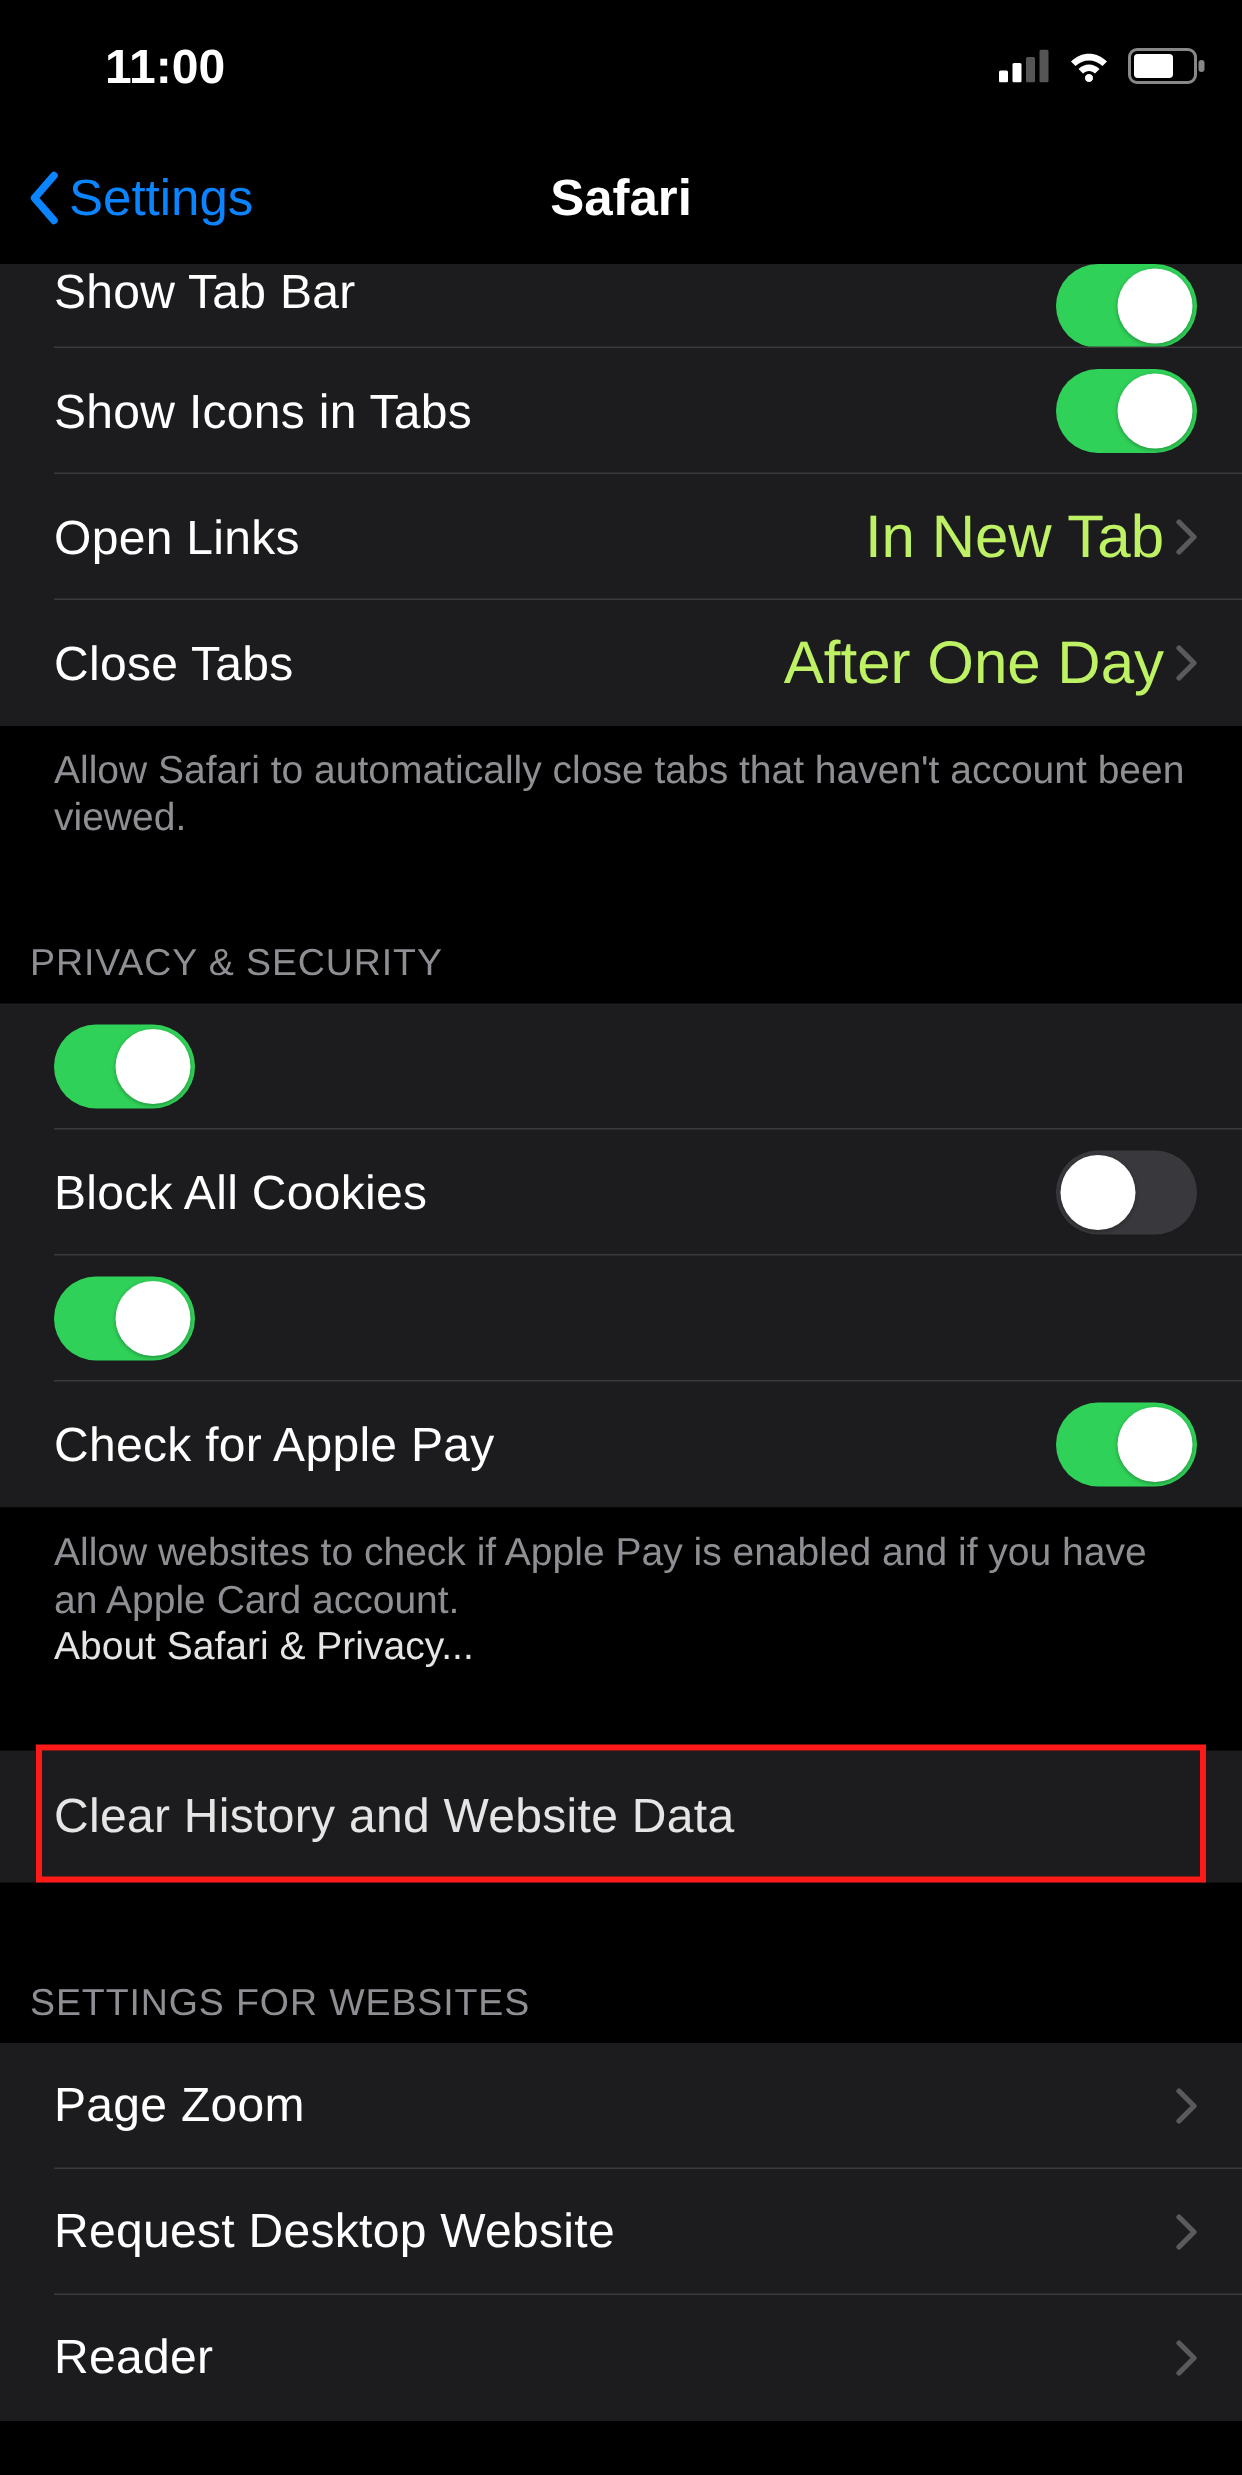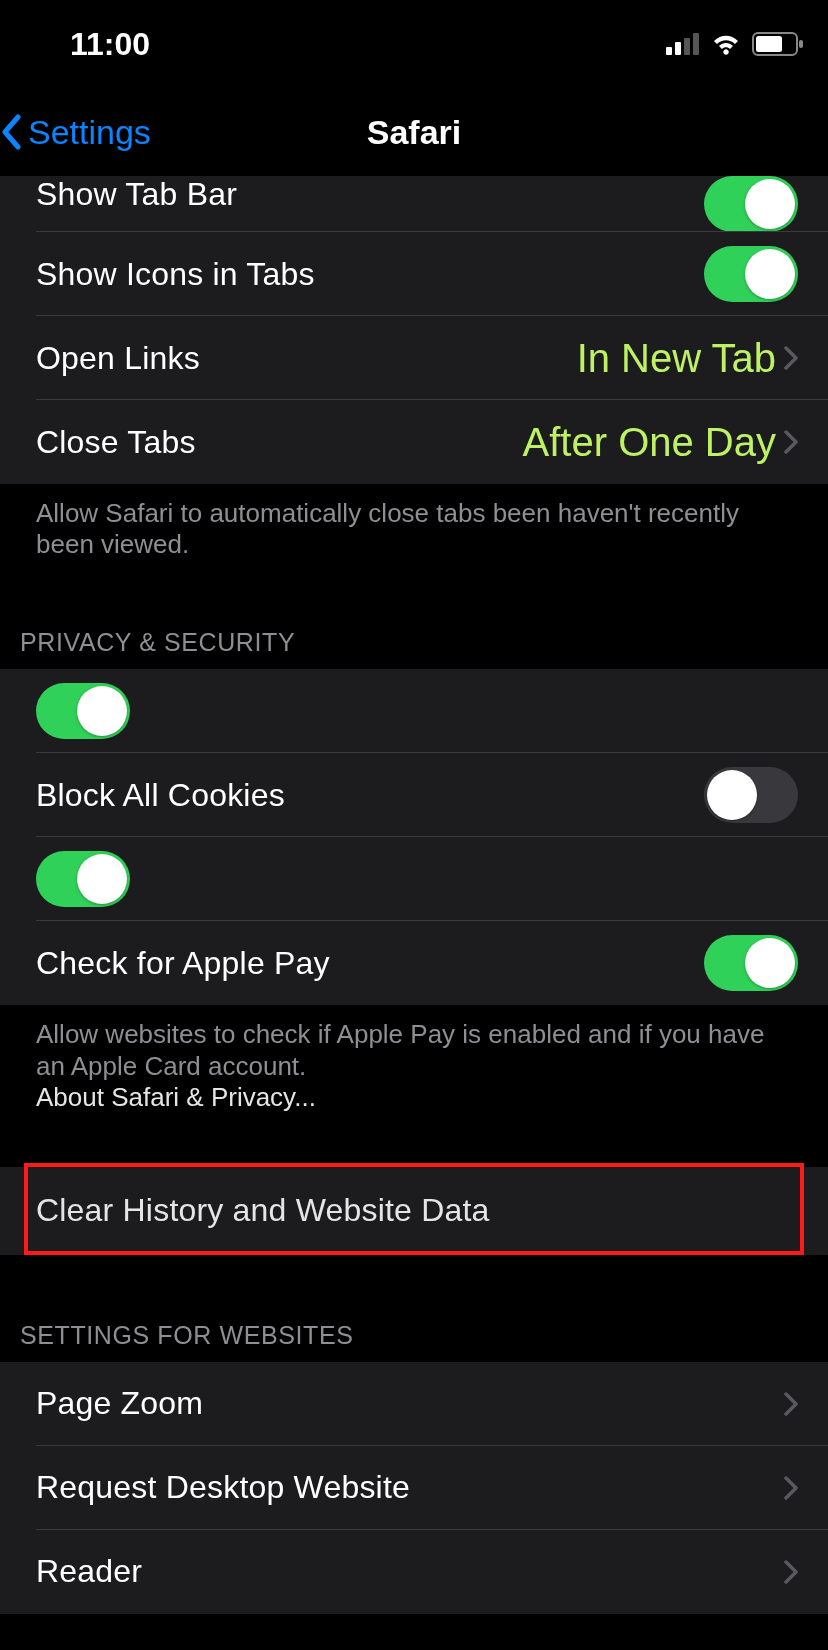--- a/index.html
+++ b/index.html
@@ -32,20 +32,21 @@
     align-items: center;
     position: relative;
     background: #000;
   }
   .nav-back {
     display: flex;
     align-items: center;
     gap: 6px;
     color: #0a84ff;
     font-size: 34px;
+    padding-left: 18px;
   }
   .nav-back svg { display: block; }
   .nav-title {
     position: absolute;
     left: 0; right: 0;
     text-align: center;
     font-size: 34px;
     font-weight: 600;
     pointer-events: none;
   }
@@ -214,21 +215,21 @@
         <span class="row-value">After One Day</span>
         <span class="chevron">
           <svg width="14" height="24" viewBox="0 0 14 24">
               <polyline points="2,2 12,12 2,22" fill="none" stroke="#5a5a5e" stroke-width="3.5" stroke-linecap="round" stroke-linejoin="round"></polyline>
             </svg>
         </span>
       </div>
     </div>
   </div>
 
-  <div class="footer">Allow Safari to automatically close tabs been haven't recently been viewed.</div>
+  <div class="footer">Allow Safari to automatically close tabs that haven't account been viewed.</div>
 
   <div class="header">PRIVACY &amp; SECURITY</div>
   <div class="group">
 
     <div class="row">
       <div class="toggle on">
           <div class="knob"></div>
         </div>
       <div class="sep"></div>
     </div>

